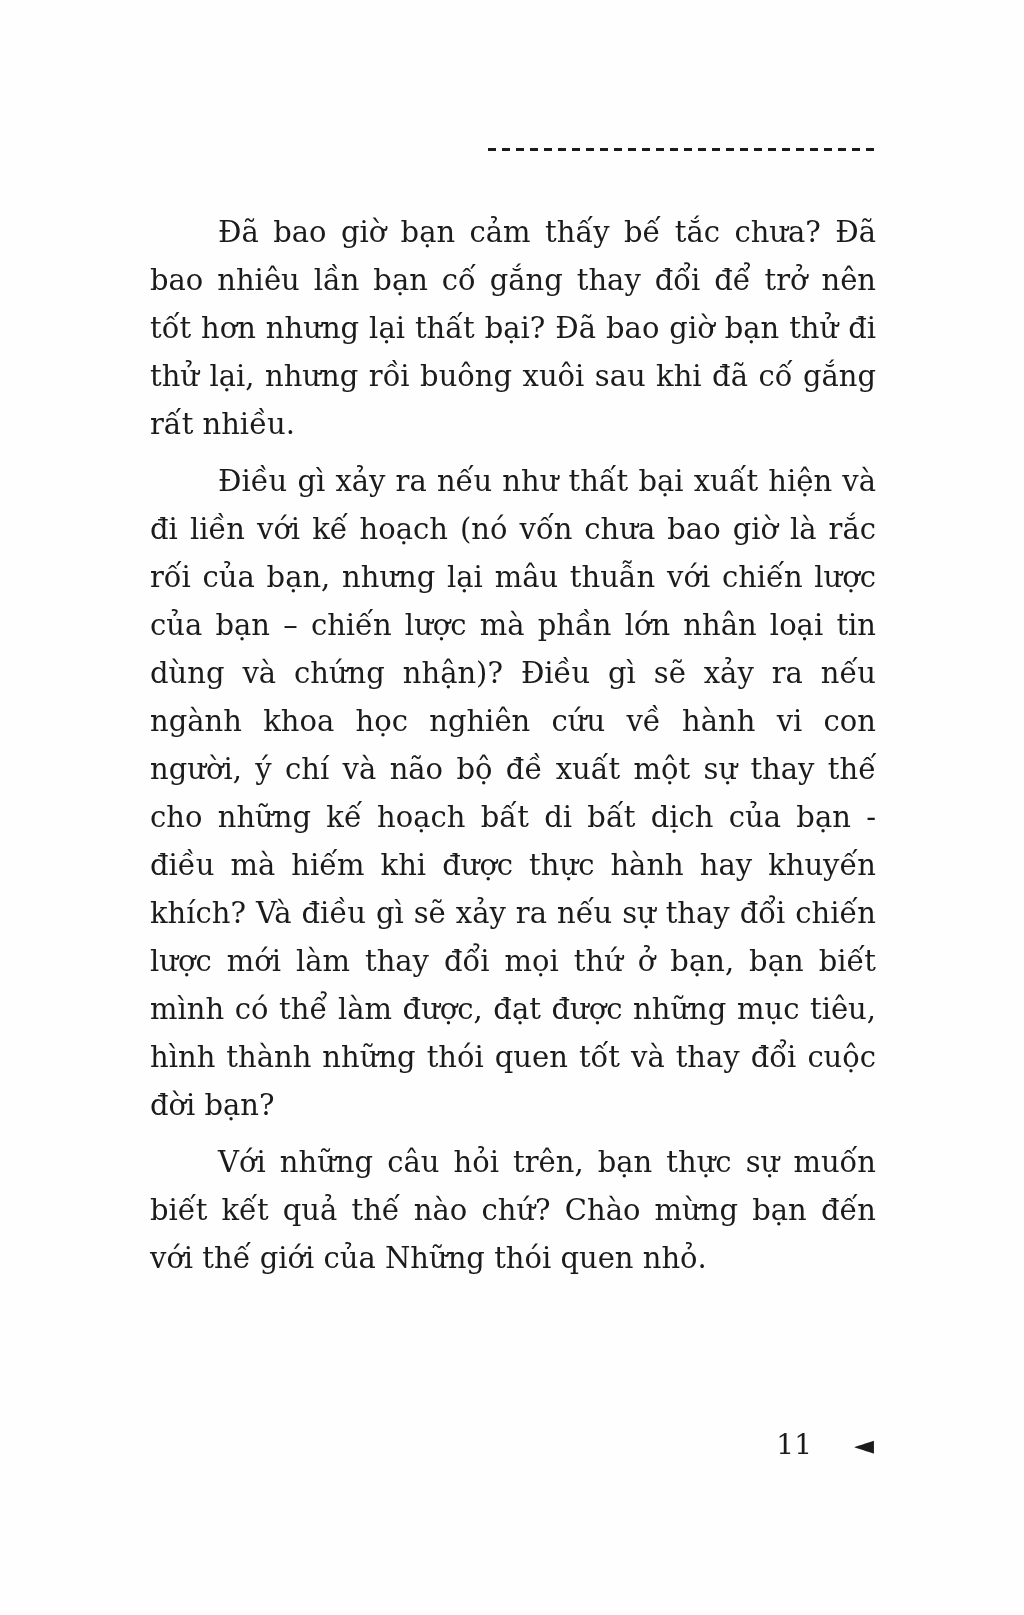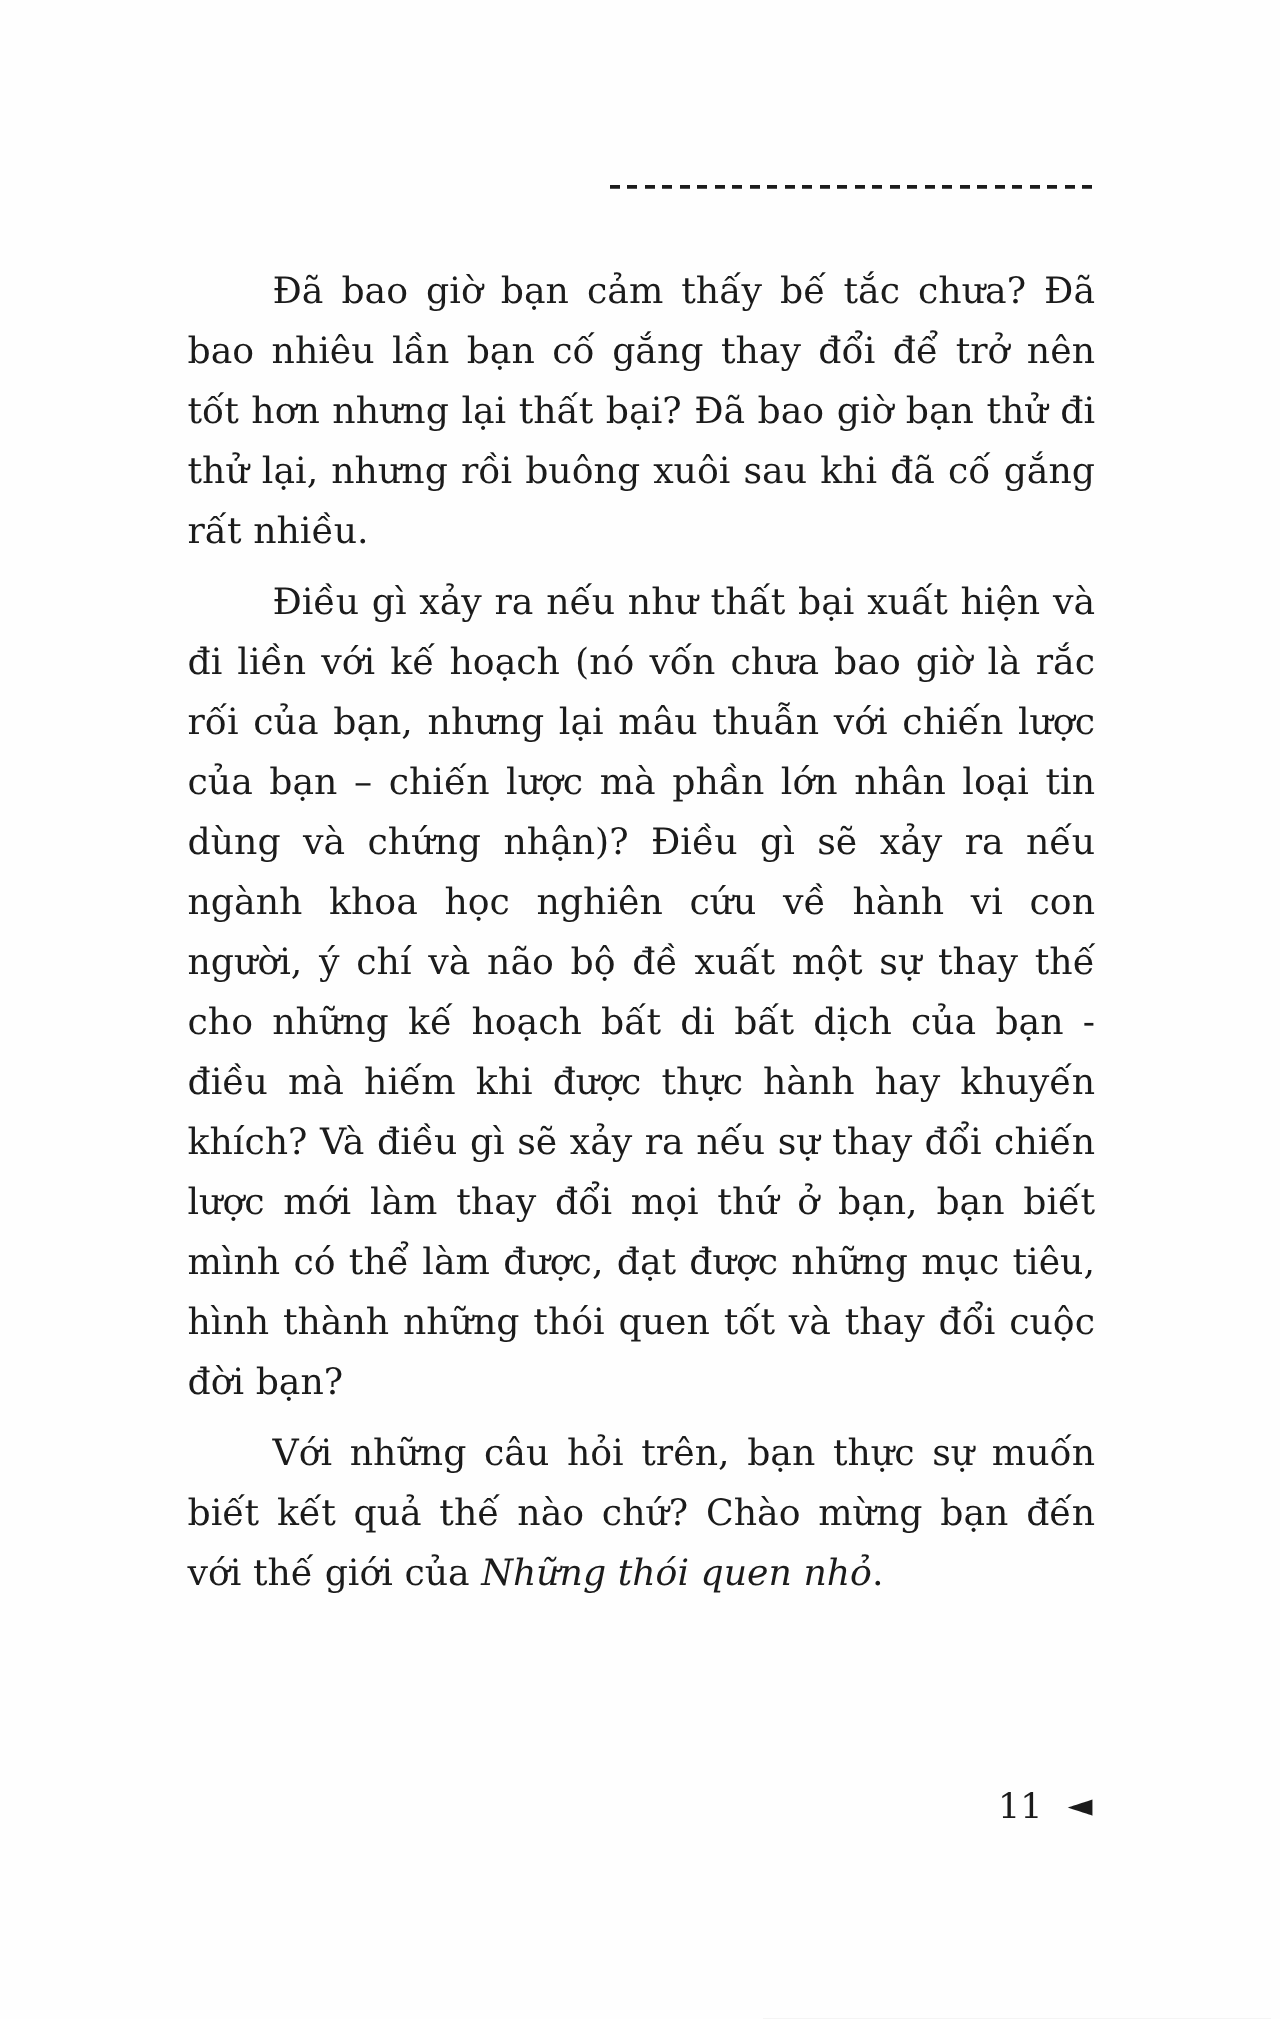--- a/index.html
+++ b/index.html
@@ -50,29 +50,28 @@
     line-height: 48px;
     text-align: justify;
     color: #1b1b1b;
     margin-top: 32px;
   }
   .content p {
     margin: 0 0 9px 0;
     text-indent: 68px;
   }
   .italic {
-    font-style: italic;
   }
   .footer {
     position: absolute;
     top: 1428px;
     right: 150px;
     display: flex;
     align-items: center;
-    gap: 20px;
+    gap: 42px;
   }
   .page-number {
     font-size: 28px;
     color: #1b1b1b;
   }
   .page-marker {
     font-size: 26px;
     line-height: 1;
     color: #1b1b1b;
     font-family: "DejaVu Sans", sans-serif;

